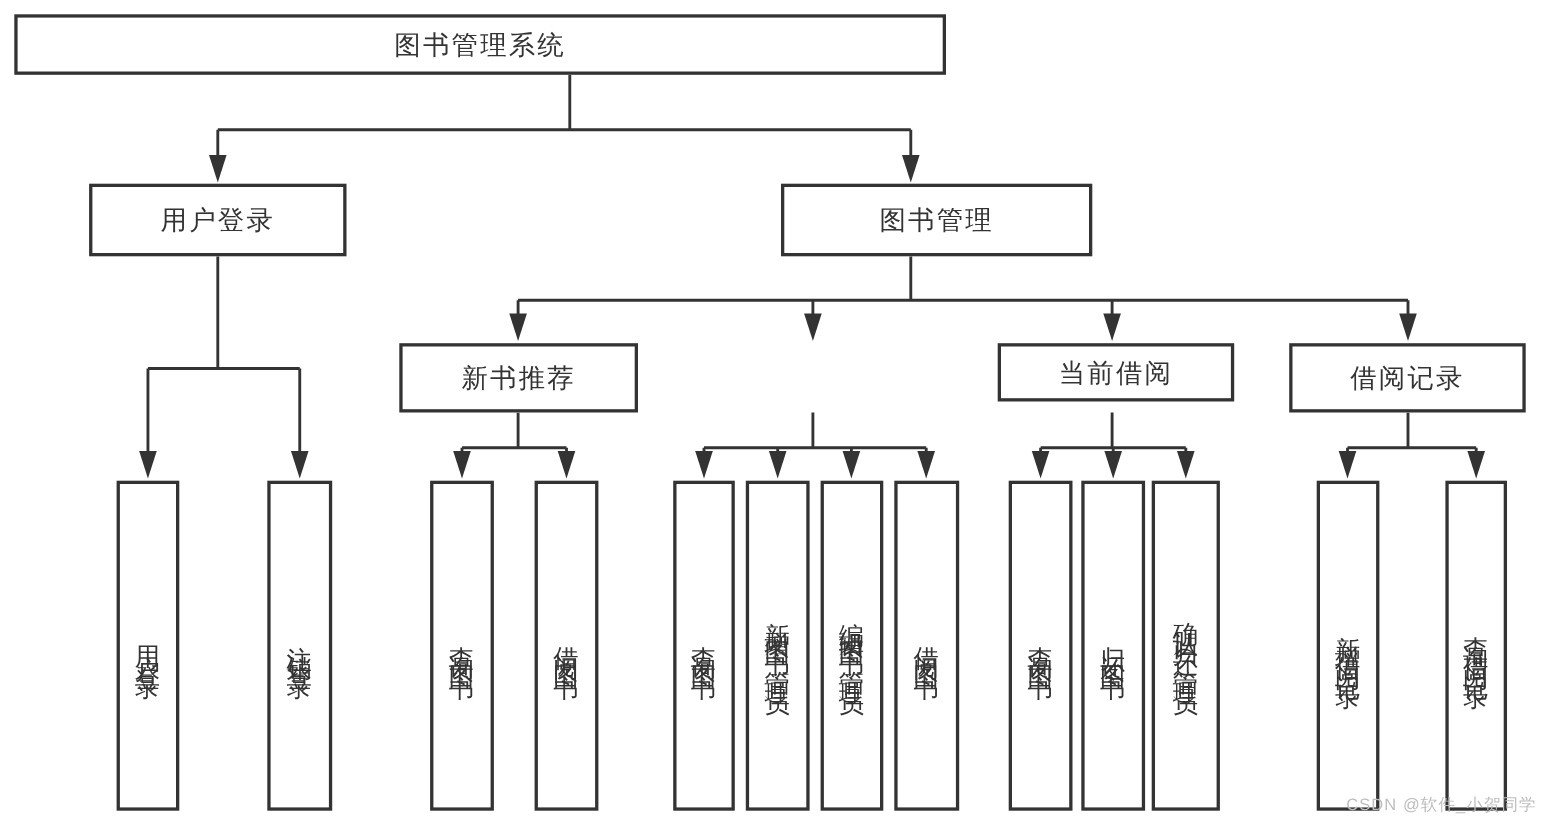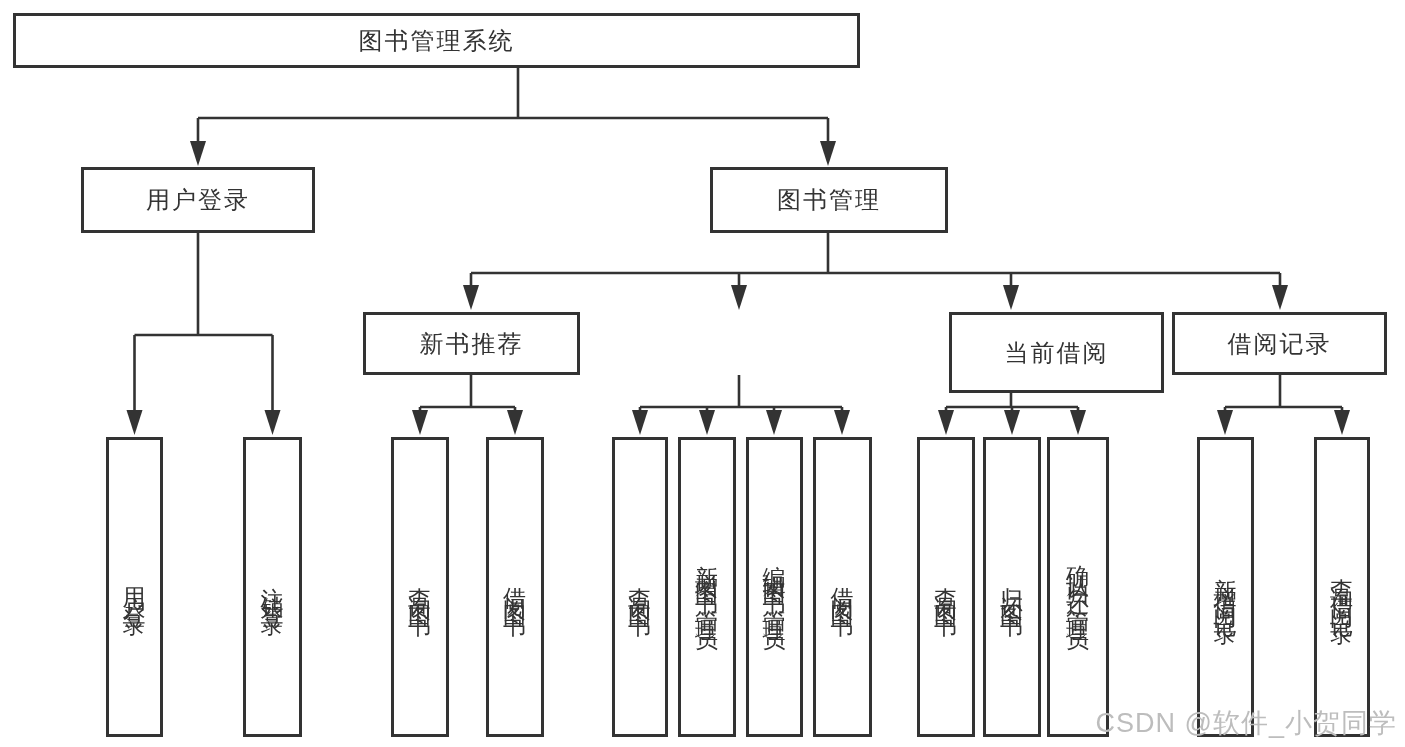--- a/index.html
+++ b/index.html
@@ -52,21 +52,21 @@
     writing-mode:vertical-rl;
     text-orientation:mixed;
     font-size:23px;
     letter-spacing:9px;
     line-height:1.05;
   }
   .watermark{
     position:absolute;
     right:8px;
     bottom:6px;
-    font-size:27px;
+    font-size:15px;
     color:var(--watermark);
     letter-spacing:1px;
     z-index:2;
     white-space:nowrap;
   }
 </style>
 </head>
 <body>
 
 <div class="canvas">
@@ -117,28 +117,28 @@
     </g>
   </svg>
 
   <div class="box h" style="left:13px;top:13px;width:847px;height:55px;">
     <span class="lbl">图书管理系统</span>
   </div>
 
   <div class="box h" style="left:81px;top:167px;width:234px;height:66px;">
     <span class="lbl">用户登录</span>
   </div>
-  <div class="box h" style="left:710px;top:167px;width:238px;height:66px;">
+  <div class="box h" style="left:710px;top:167px;width:283px;height:66px;">
     <span class="lbl">图书管理</span>
   </div>
 
   <div class="box h" style="left:363px;top:312px;width:217px;height:63px;">
     <span class="lbl">新书推荐</span>
   </div>
-  <div class="box h" style="left:949px;top:312px;width:215px;height:81px;">
+  <div class="box h" style="left:907px;top:312px;width:215px;height:53px;">
     <span class="lbl">当前借阅</span>
   </div>
   <div class="box h" style="left:1172px;top:312px;width:215px;height:63px;">
     <span class="lbl">借阅记录</span>
   </div>
 
   <div class="box v" style="left:106px;top:437px;width:57px;height:300px;">
     <span class="lbl">用户登录</span>
   </div>
   <div class="box v" style="left:243px;top:437px;width:59px;height:300px;">

